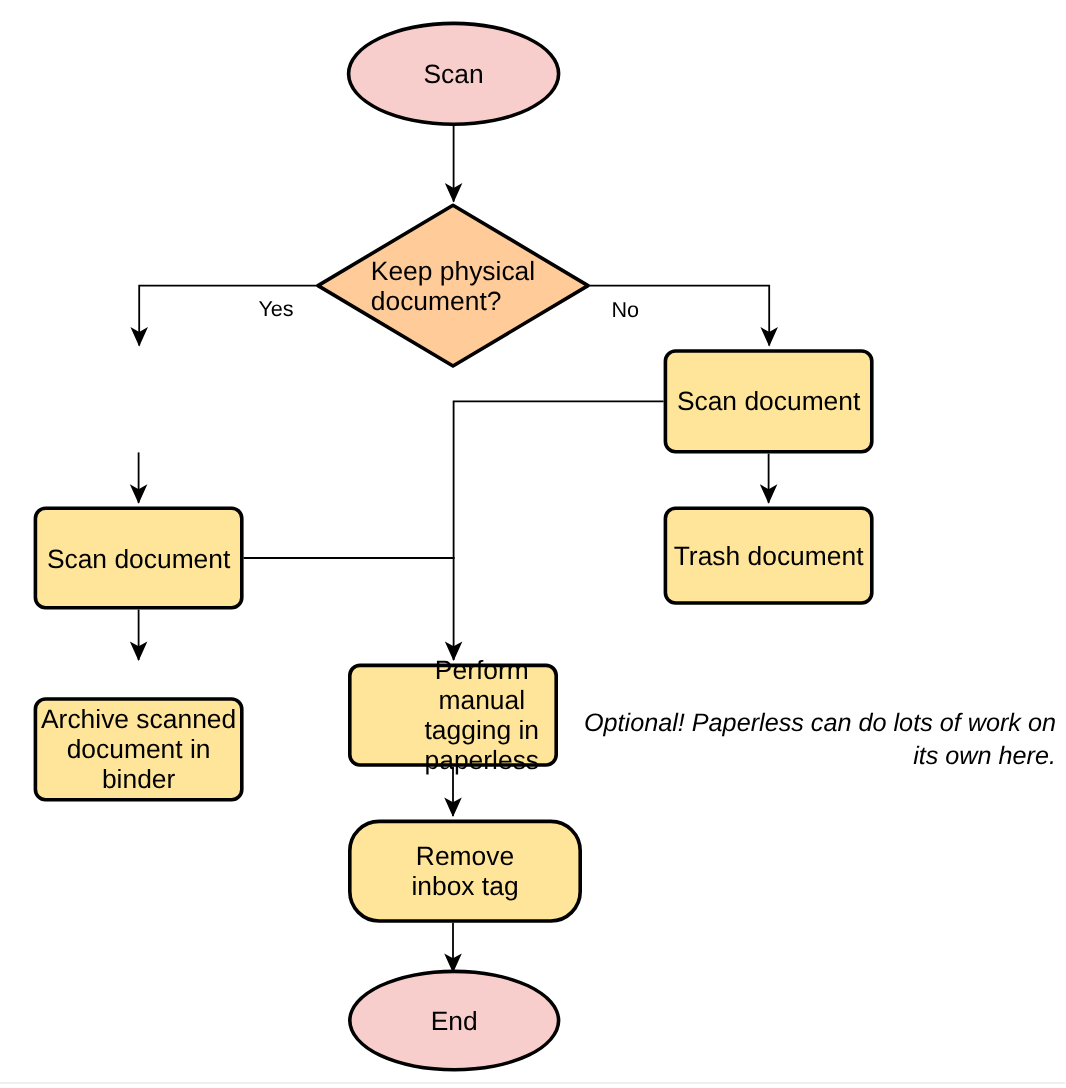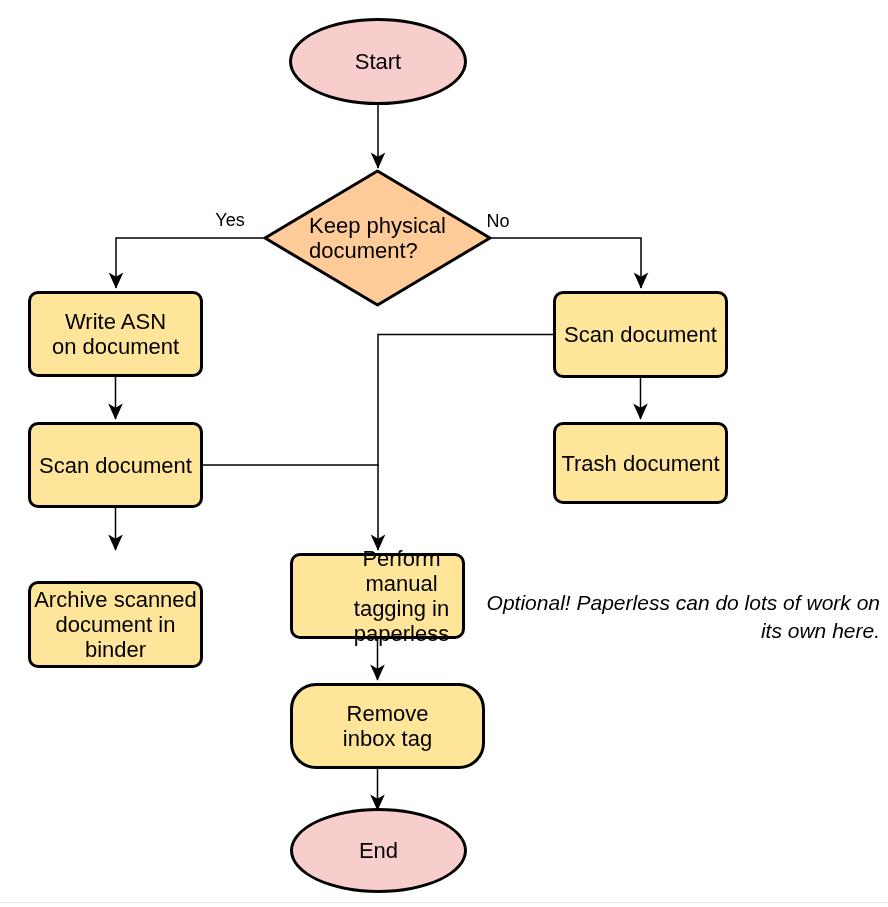--- a/index.html
+++ b/index.html
@@ -61,20 +61,21 @@
     line-height: 25px;
     white-space: pre-line;
     background: transparent;
   }
   .edge-label {
     position: absolute;
     z-index: 3;
     font-size: 18px;
     line-height: 20px;
     text-align: center;
+    margin-top: 37px;
   }
   .annotation {
     position: absolute;
     z-index: 2;
     font-size: 21px;
     line-height: 28px;
     font-style: italic;
     white-space: pre-line;
   }
   .footer-line {
@@ -107,36 +108,32 @@
     <path class="edge" d="M640.5 378 L640.5 419" marker-end="url(#arrow)"></path>
     <path class="edge" d="M553 334.5 L378 334.5 L378 550" marker-end="url(#arrow)"></path>
     <path class="edge" d="M203 465 L378.8 465"></path>
     <path class="edge" d="M377.5 639 L377.5 680" marker-end="url(#arrow)"></path>
     <path class="edge" d="M377.5 769 L377.5 810" marker-end="url(#arrow)"></path>
 
     <polygon class="shape-diamond" points="377.5,171 490,238 377.5,305 265,238"></polygon>
   </svg>
 
   <div class="node terminal" style="left:289px; top:18px; width:178px; height:87px;">
-    <span>Start</span>
+    <span>Scan</span>
   </div>
 
   <div class="diamond-label" style="left:265px; top:171px; width:225px; height:134px;">
     <span>Keep physical
 document?</span>
   </div>
 
   <div class="edge-label" style="left:205px; top:210px; width:50px;">Yes</div>
 
-  <div class="edge-label" style="left:473px; top:211px; width:50px;">No</div>
+  <div class="edge-label" style="left:496px; top:211px; width:50px;">No</div>
 
-  <div class="node process" style="left:28px; top:291px; width:175px; height:86px;">
-    <span>Write ASN
-on document</span>
-  </div>
 
   <div class="node process" style="left:28px; top:422px; width:175px; height:86px;">
     <span>Scan document</span>
   </div>
 
   <div class="node process" style="left:28px; top:553px; width:175px; height:87px;margin-top:28px;">
     <span>Archive scanned
 document in
 binder</span>
   </div>

